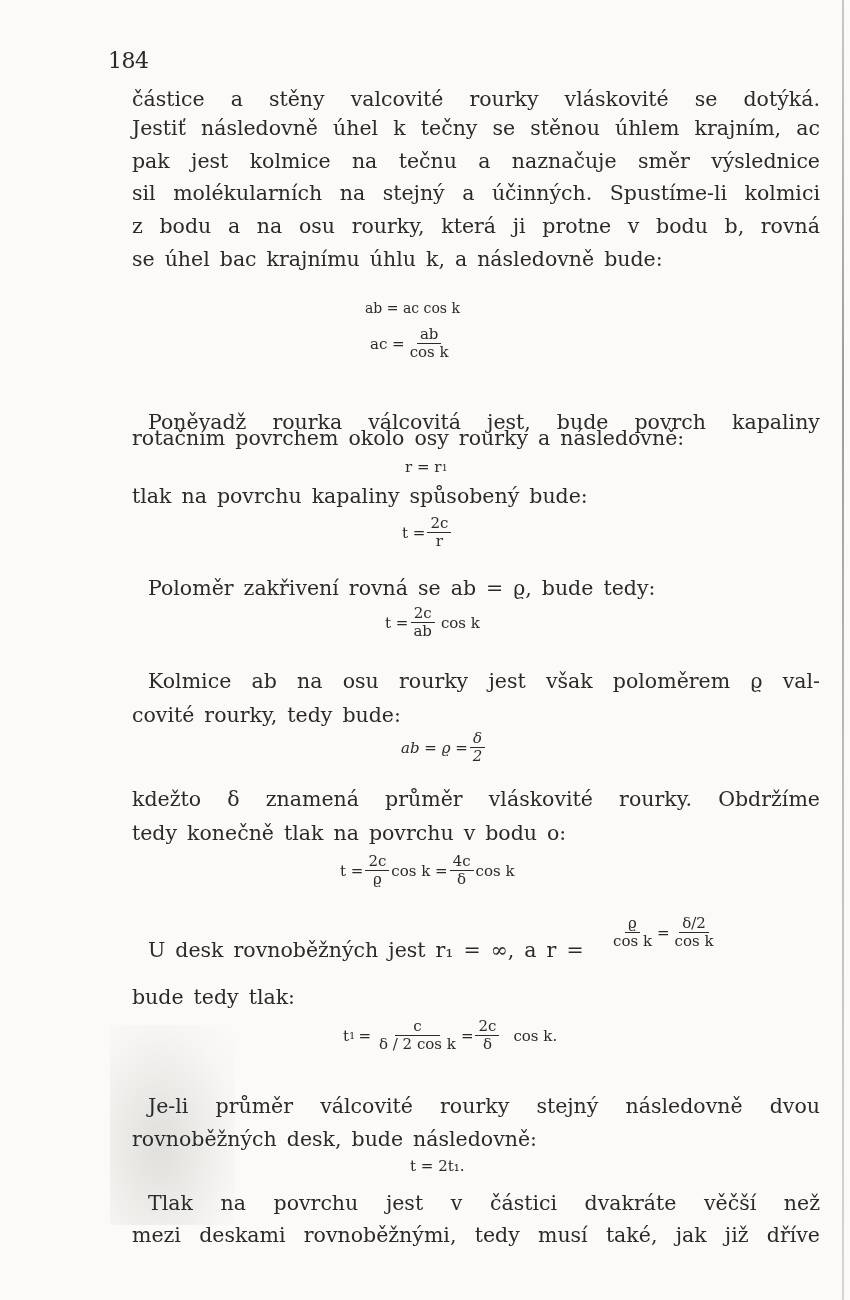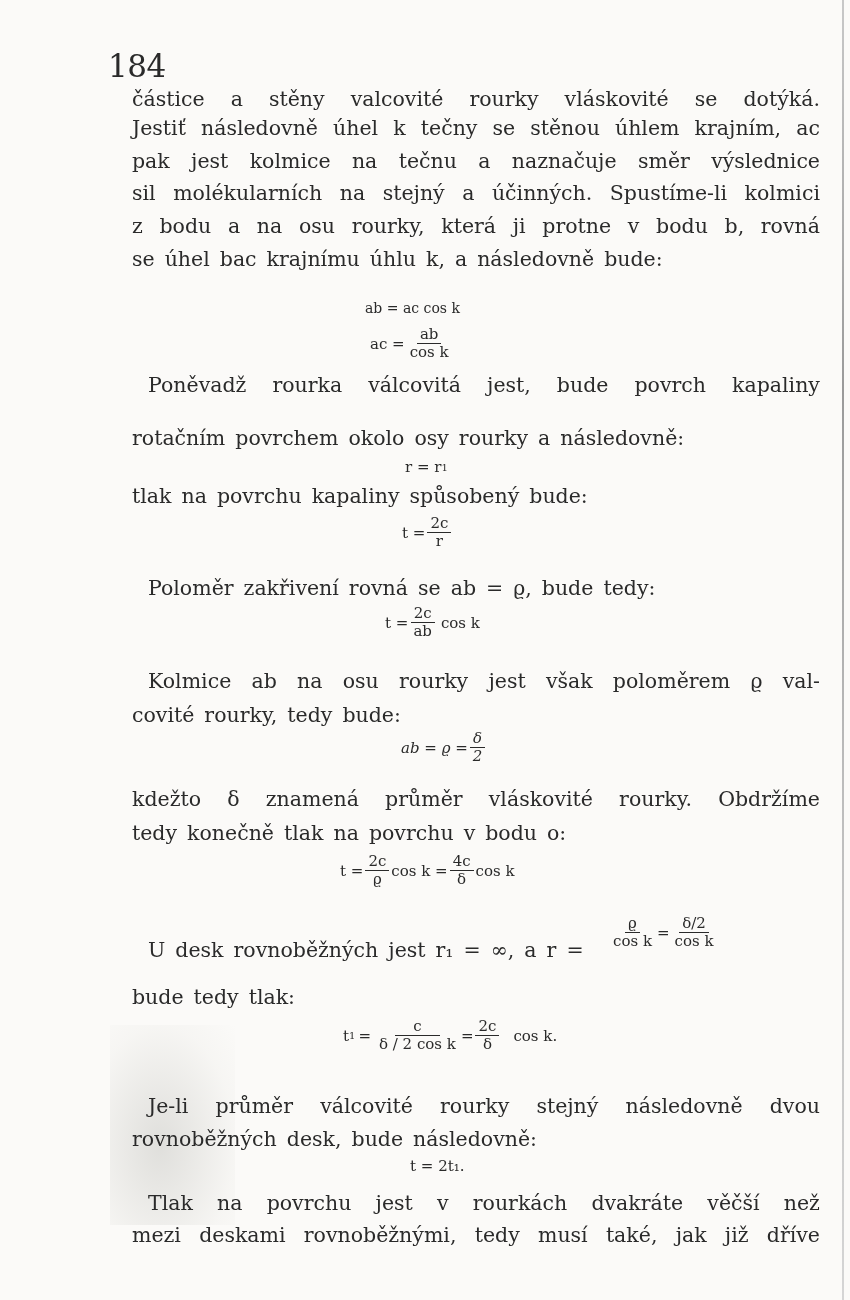--- a/index.html
+++ b/index.html
@@ -11,21 +11,21 @@
     }
     .page-edge {
       position: absolute; left: 842px; top: 0; width: 2px; height: 1300px;
       background: linear-gradient(#c8c8c8, #9a9a9a 30%, #bcbcbc 60%, #d5d5d5);
     }
     .stain {
       position: absolute; left: 110px; top: 1025px; width: 125px; height: 200px;
       background: radial-gradient(ellipse at 40% 60%, rgba(190,190,185,0.45), rgba(220,220,215,0.15) 70%, rgba(255,255,255,0));
     }
     .abs { position: absolute; white-space: nowrap; }
-    .pagenum { left: 108px; top: 48px; font-size: 31px; letter-spacing: -0.5px; }
+    .pagenum { left: 108px; top: 48px; font-size: 22px; letter-spacing: -0.5px; }
     .line {
       position: absolute; left: 110px; width: 688px;
       font-size: 20.5px; line-height: 26px;
       display: flex; justify-content: space-between; white-space: nowrap; margin-left: 22px;
     }
     .line.last { justify-content: flex-start; gap: 10px; }
     .line.indent { left: 126px; width: 672px; }
     .formula { position: absolute; font-size: 15px; white-space: nowrap; display: flex; align-items: center; }
     .frac { display: inline-flex; flex-direction: column; align-items: center; margin: 0 2px; vertical-align: middle; }
     .frac .num { border-bottom: 1px solid #2a2a2a; padding: 0 3px; line-height: 17px; }
@@ -112,21 +112,21 @@
 
 <div class="formula" style="left:365px; top:300px; font-size:14px;">ab = ac cos k</div>
 <div class="formula" style="left:370px; top:326px;">
   <span>ac =</span>
   <span class="frac">
     <span class="num">ab</span>
     <span class="den">cos k</span>
   </span>
 </div>
 
-<div class="line indent" style="top:372px">
+<div class="line indent" style="top:409px">
     <span>Poněvadž</span>
     <span>rourka</span>
     <span>válcovitá</span>
     <span>jest,</span>
     <span>bude</span>
     <span>povrch</span>
     <span>kapaliny</span>
   </div>
 <div class="line last" style="top:425px">
     <span>rotačním</span>
@@ -299,21 +299,21 @@
     <span>následovně:</span>
   </div>
 <div class="formula" style="left:410px; top:1157px;">t = 2t₁.</div>
 
 <div class="line indent" style="top:1190px">
     <span>Tlak</span>
     <span>na</span>
     <span>povrchu</span>
     <span>jest</span>
     <span>v</span>
-    <span>rourkách</span>
+    <span>částici</span>
     <span>dvakráte</span>
     <span>věčší</span>
     <span>než</span>
   </div>
 <div class="line" style="top:1222px">
     <span>mezi</span>
     <span>deskami</span>
     <span>rovnoběžnými,</span>
     <span>tedy</span>
     <span>musí</span>

